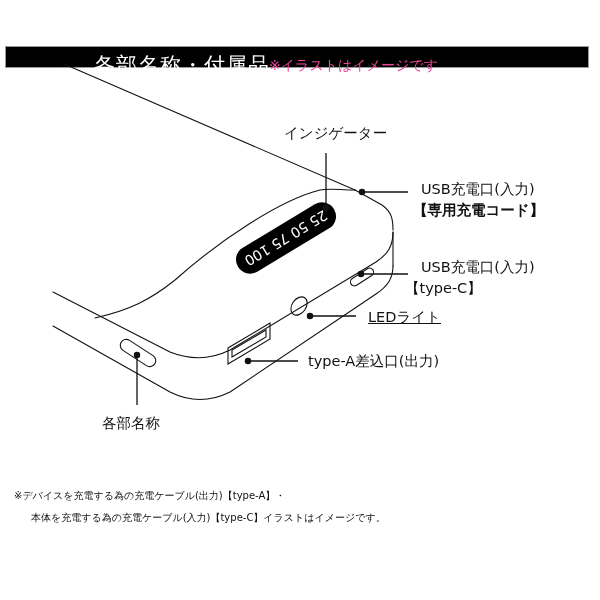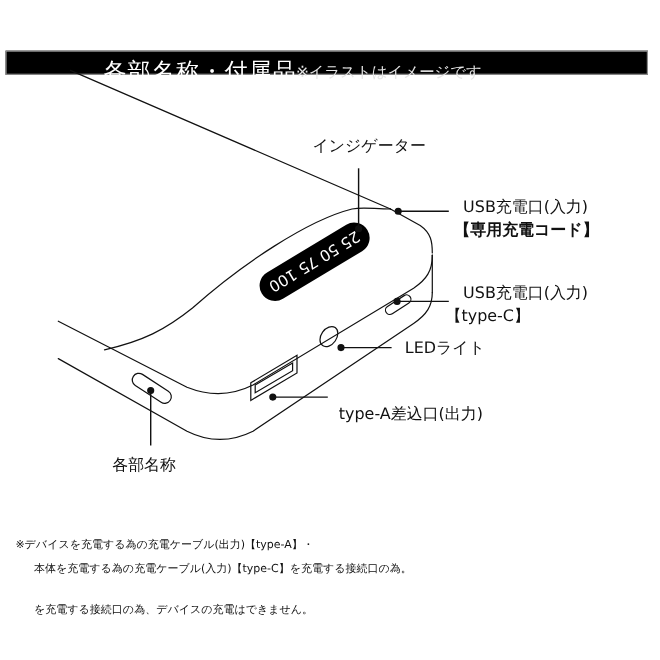--- a/index.html
+++ b/index.html
@@ -33,21 +33,21 @@
       font-size: 21px;
       color: #ffffff;
       letter-spacing: 1px;
       white-space: nowrap;
     }
     .header-note {
       position: absolute;
       left: 263px;
       top: 10px;
       font-size: 14px;
-      color: #e5e5e5;
+      color: #ec4899;
       white-space: nowrap;
     }
     svg.device {
       position: absolute;
       left: 0;
       top: 0;
     }
     .label {
       position: absolute;
       font-size: 14.5px;
@@ -136,26 +136,25 @@
 </svg>
 
 <div class="label" style="left:284px; top:124px;text-align:center;">インジゲーター</div>
 
 <div class="label" style="left:421px; top:180px;">USB充電口(入力)</div>
 <div class="label" style="left:413px; top:201px;font-weight:bold;">【専用充電コード】</div>
 
 <div class="label" style="left:421px; top:258px;">USB充電口(入力)</div>
 <div class="label" style="left:405px; top:279px;">【type-C】</div>
 
-<div class="label" style="left:368px; top:308px;">LEDライト</div>
+<div class="label" style="left:368px; top:308px;text-decoration:underline;">LEDライト</div>
 
-<div class="label" style="left:308px; top:368px;text-align:center;">type-A差込口(出力)</div>
+<div class="label" style="left:308px; top:352px;text-align:center;">type-A差込口(出力)</div>
 
 <div class="label" style="left:102px; top:414px;">各部名称</div>
 
 <div class="note-block" style="top:485px;">
   <div>※デバイスを充電する為の充電ケーブル(出力)【type-A】・</div>
-  <div class="note-line2">本体を充電する為の充電ケーブル(入力)【type-C】を充電する接続口の為。</div>
+  <div class="note-line2">本体を充電する為の充電ケーブル(入力)【type-C】イラストはイメージです。</div>
 </div>
 
 <div class="note-block" style="top:544px;">
-  <div class="note-line2">を充電する接続口の為、デバイスの充電はできません。</div>
 </div>
 
 </body></html>

